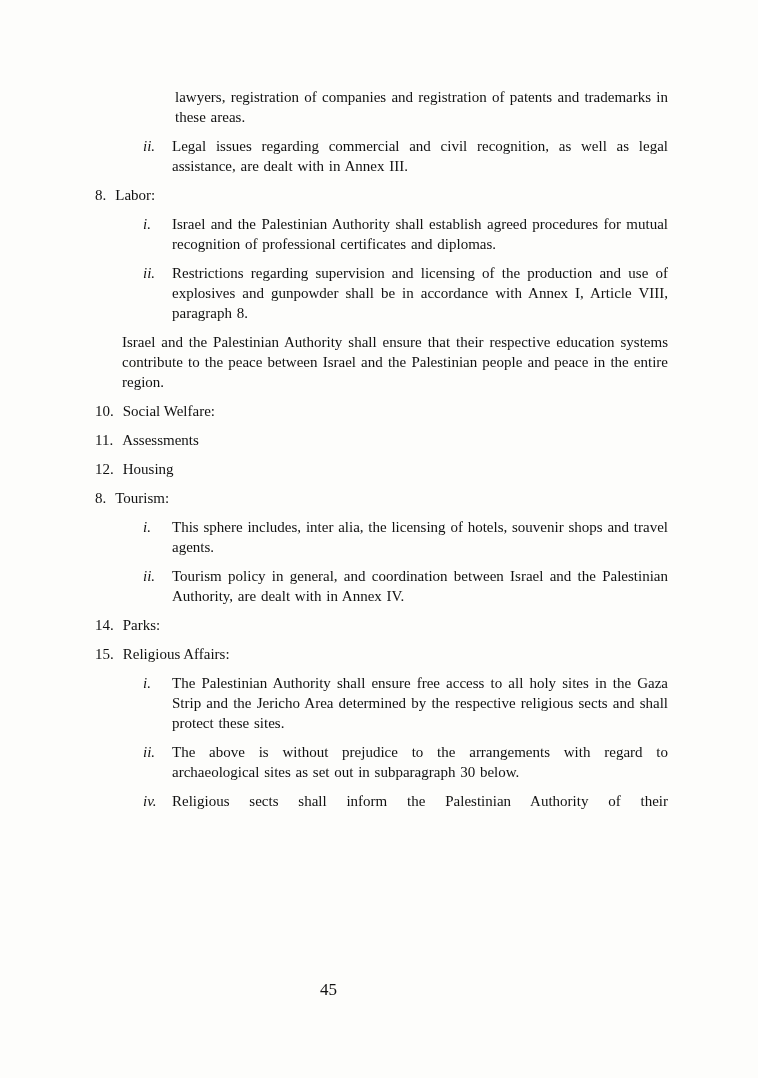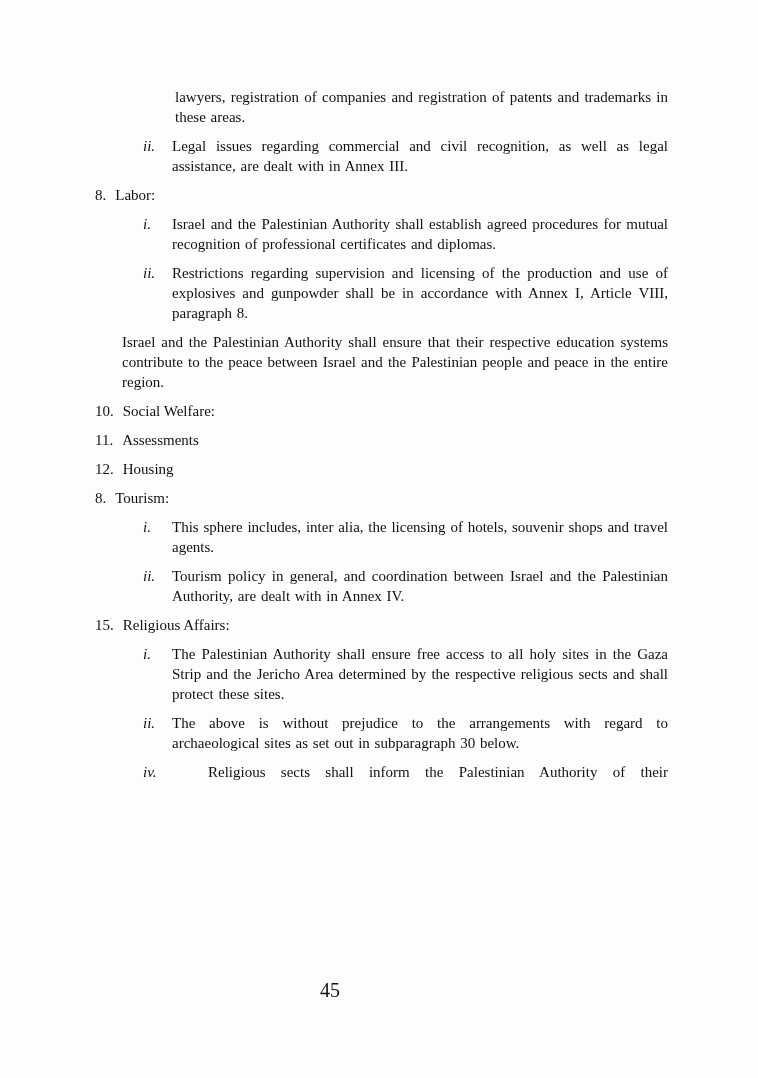--- a/index.html
+++ b/index.html
@@ -14,21 +14,21 @@
   }
   .content {
     position: absolute;
     left: 95px;
     top: 69px;
     width: 573px;
     font-size: 15px;
     line-height: 20px;
   }
   .block { margin-bottom: 9px; }
-  .block:last-child { margin-bottom: 0; gap: 36px; }
+  .block:last-child { margin-bottom: 0; }
 
   
   .continuation {
     margin-left: 80px;
     text-align: justify;
     word-spacing: 1px;
     margin-top: 18px;
   }
 
   
@@ -46,21 +46,21 @@
   .roman { margin-left: 48px; display: flex; }
   .roman .rlabel { flex: 0 0 29px; width: 29px; font-style: italic; }
   .roman .rtext { flex: 1; text-align: justify; word-spacing: 1px; }
   .roman .rtext.force-last { text-align-last: justify; font-family: Liberation Serif, serif; }
 
   .pagenum {
     position: absolute;
     left: 320px;
     top: 980px;
     width: 40px;
-    font-size: 20px;
+    font-size: 17px;
     line-height: 20px;
     text-align: left;
   }
 </style>
 </head>
 <body>
 
 <div class="page">
   <div class="content">
 
@@ -112,20 +112,23 @@
     <div class="block roman">
       <span class="rlabel">i.</span>
       <div class="rtext">This sphere includes, inter alia, the licensing of hotels, souvenir shops and travel agents.</div>
     </div>
 
     <div class="block roman">
       <span class="rlabel">ii.</span>
       <div class="rtext">Tourism policy in general, and coordination between Israel and the Palestinian Authority, are dealt with in Annex IV.</div>
     </div>
 
+    <div class="block numbered">
+      <span class="nlabel">14.</span><span class="ntitle">Parks:</span>
+    </div>
 
 
     <div class="block numbered">
       <span class="nlabel">15.</span><span class="ntitle">Religious Affairs:</span>
     </div>
 
     <div class="block roman">
       <span class="rlabel">i.</span>
       <div class="rtext">The Palestinian Authority shall ensure free access to all holy sites in the Gaza Strip and the Jericho Area determined by the respective religious sects and shall protect these sites.</div>
     </div>

